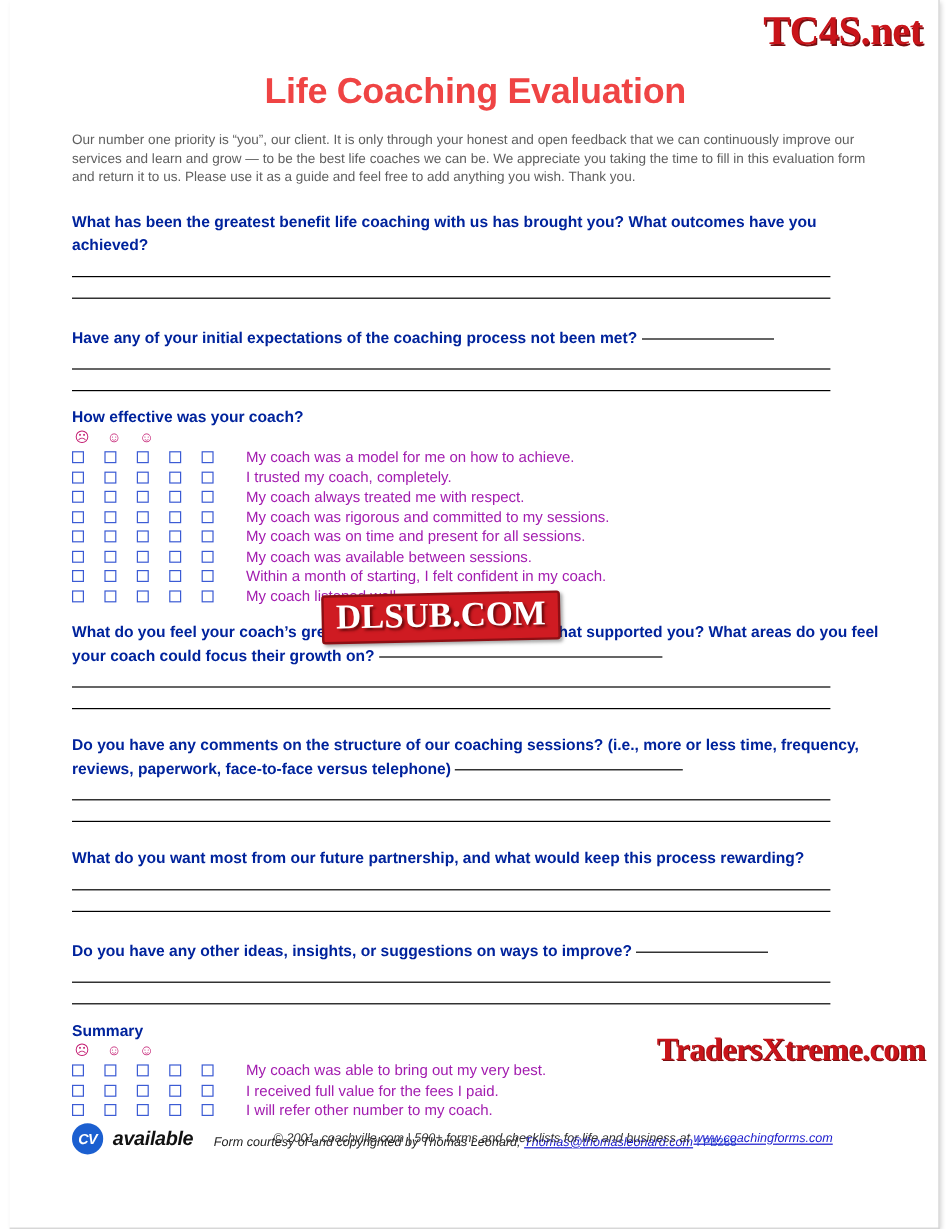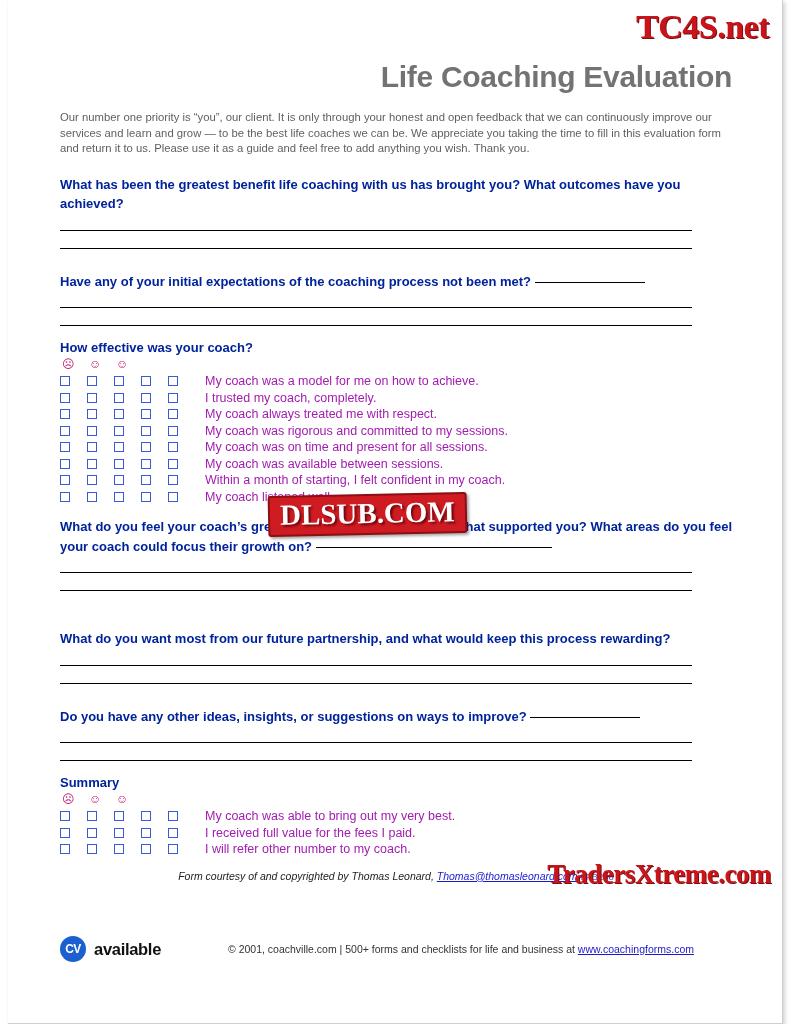--- a/index.html
+++ b/index.html
@@ -73,24 +73,24 @@
     box-sizing: border-box;
     background: #fff;
   }
   .content {
     position: absolute;
     left: 60px;
     top: 60px;
     width: 672px;
   }
   h1.title {
-    color: #737373;
+    color: #ef4444;
     font-size: 30px;
     font-weight: bold;
-    text-align: right;
+    text-align: center;
     margin: 0 0 16px 0;
     letter-spacing: -0.3px;
   }
   .intro {
     color: #5f5f5f;
     font-size: 11.3px;
     line-height: 15.5px;
     margin: 0 0 20px 0;
     width: 668px;
   }
@@ -165,20 +165,21 @@
   }
   .footer-credit a { color: #1a1acc; }
   .footer-credit .fb { color: #3b5bd4; font-style: normal; font-size: 9.5px;}
   .bottom-bar {
     position: absolute;
     left: 60px;
     top: 936px;
     width: 672px;
     display: flex;
     align-items: center;
+    font-style: italic;
   }
   .logo {
     display: flex;
     align-items: center;
     width: 190px;
   }
   .logo-circle {
     width: 26px; height: 26px;
     border-radius: 50%;
     background: #1b5fd0;
@@ -399,20 +400,28 @@
     <div class="qblock">
       <div class="q">
         <span>What do you feel your coach’s greatest strength is, and how has that supported you? What areas do you feel your coach could focus their growth on?</span>
         <span class="inline-rule" style="width:236px"></span>
       </div>
       <div class="rule"></div>
       <div class="rule"></div>
     </div>
     <div class="spacer-18"></div>
 
+    <div class="qblock">
+      <div class="q">
+        <span>Do you have any comments on the structure of our coaching sessions? (i.e., more or less time, frequency, reviews, paperwork, face-to-face versus telephone)</span>
+        <span class="inline-rule" style="width:190px"></span>
+      </div>
+      <div class="rule"></div>
+      <div class="rule"></div>
+    </div>
     <div class="spacer-18"></div>
 
     <div class="qblock">
       <div class="q">
         <span>What do you want most from our future partnership, and what would keep this process rewarding?</span>
       </div>
       <div class="rule"></div>
       <div class="rule"></div>
     </div>
     <div class="spacer-18"></div>

